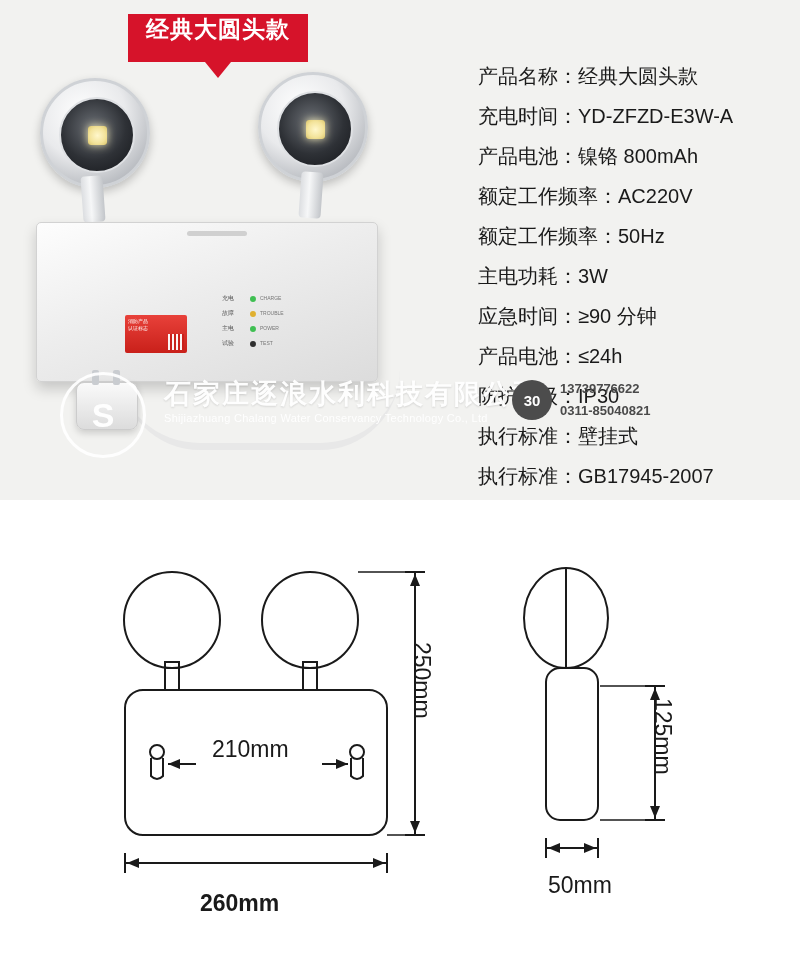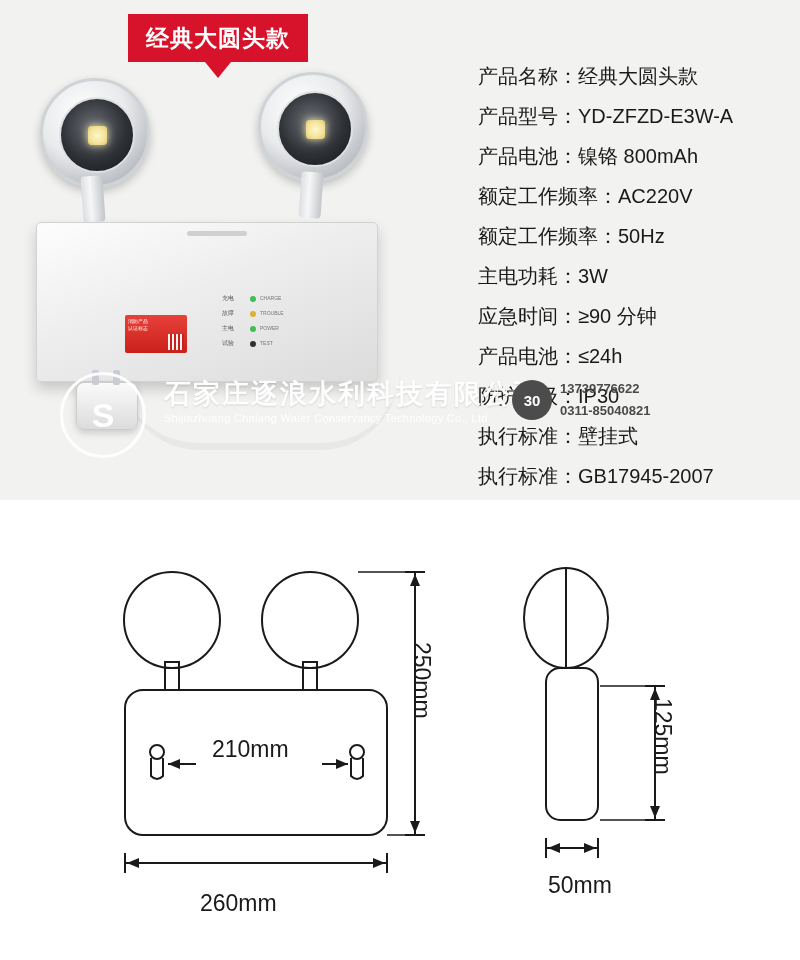--- a/index.html
+++ b/index.html
@@ -39,21 +39,21 @@
   
   .badge {
     position: absolute;
     left: 128px;
     top: 14px;
     width: 180px;
     height: 48px;
     background: #d6132a;
     z-index: 20;
     display: flex;
-    align-items: center;
+    align-items: flex-start;
     justify-content: center;
   }
   .badge-text {
     color: #ffffff;
     font-size: 23px;
     font-weight: bold;
     letter-spacing: 1px;
   }
   .badge-arrow {
     position: absolute;
@@ -382,21 +382,21 @@
       <div class="wm-sub">Shijiazhuang Chalang Water Conservancy Technology Co., Ltd</div>
       <div class="wm-phone-badge">30</div>
       <div class="wm-phone">
         <div>13739776622</div>
         <div>0311-85040821</div>
       </div>
     </div>
 
     <div class="spec-list">
       <div class="spec-row">产品名称：经典大圆头款</div>
-      <div class="spec-row">产品型号：YD-ZFZD-E3W-A</div>
+      <div class="spec-row">充电时间：YD-ZFZD-E3W-A</div>
       <div class="spec-row">产品电池：镍铬 800mAh</div>
       <div class="spec-row">额定工作频率：AC220V</div>
       <div class="spec-row">额定工作频率：50Hz</div>
       <div class="spec-row">主电功耗：3W</div>
       <div class="spec-row">应急时间：≥90 分钟</div>
       <div class="spec-row">产品电池：≤24h</div>
       <div class="spec-row">防护等级：IP30</div>
       <div class="spec-row">执行标准：壁挂式</div>
       <div class="spec-row">执行标准：GB17945-2007</div>
     </div>
@@ -469,19 +469,19 @@
         <polygon points="655,188 650,200 660,200"></polygon>
         <polygon points="655,318 650,306 660,306"></polygon>
 
         <polygon points="548,348 560,343 560,353"></polygon>
         <polygon points="596,348 584,343 584,353"></polygon>
       </g>
     </svg>
 
     
     <div class="dim-text" style="left:212px; top:236px;">210mm</div>
-    <div class="dim-text" style="left:200px; top:390px;">260mm</div>
+    <div class="dim-text" style="left:200px; top:390px;font-weight:bold;">260mm</div>
     <div class="dim-text vert" style="left:435px; top:142px;">250mm</div>
     <div class="dim-text vert" style="left:676px; top:198px;">125mm</div>
     <div class="dim-text" style="left:548px; top:372px;">50mm</div>
   </div>
 
 </div>
 
 </body></html>

